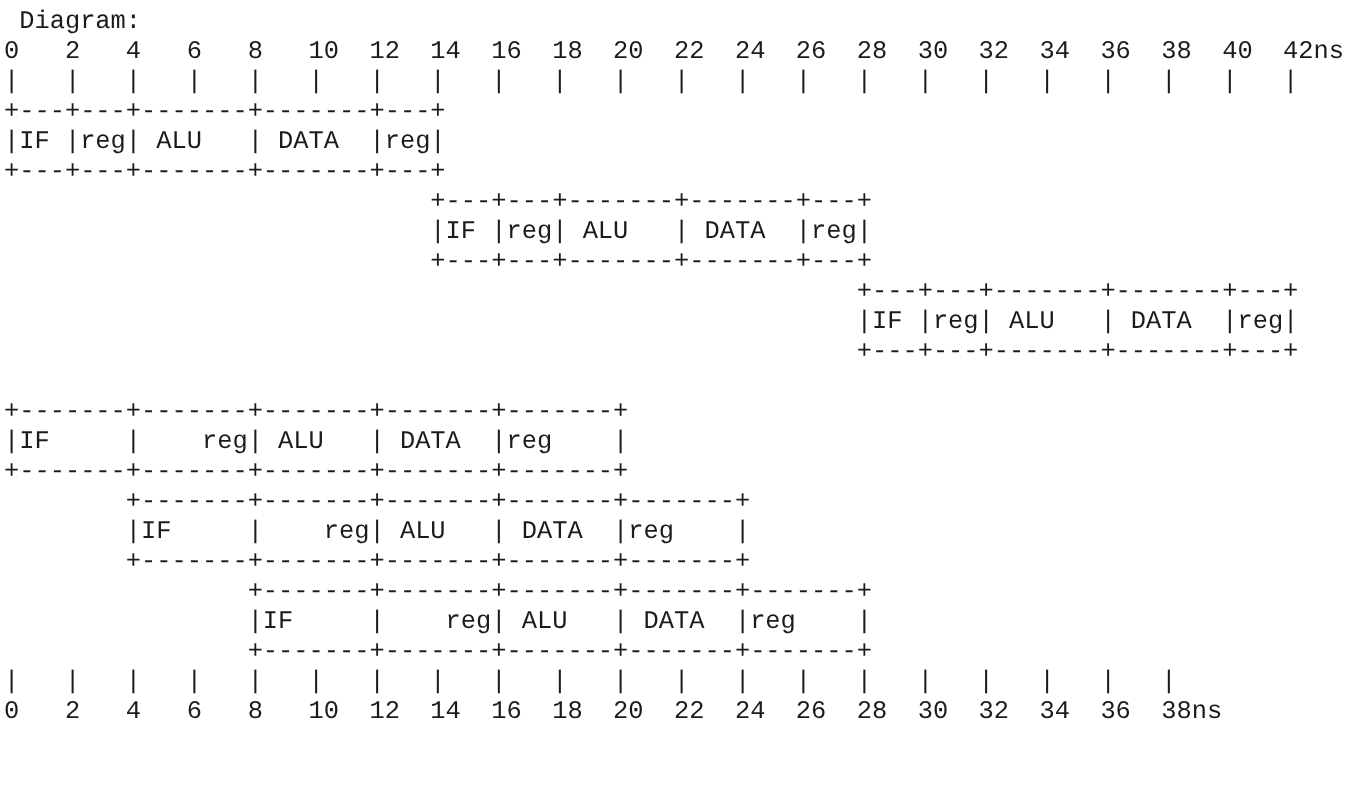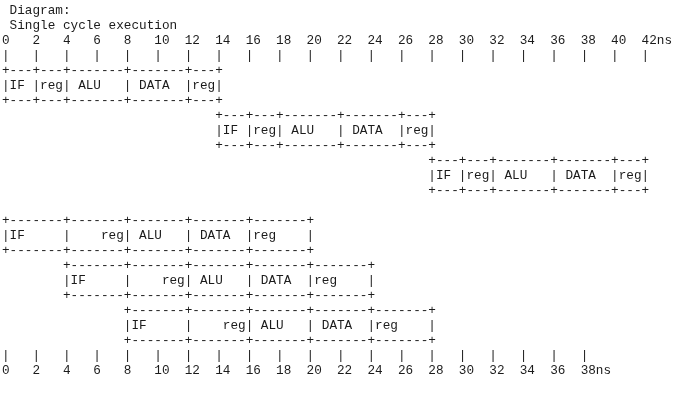--- a/index.html
+++ b/index.html
@@ -24,21 +24,20 @@
   .block { }
 </style>
 </head>
 <body>
 
 <div class="screen">
 
   <div class="line ind1">Diagram:</div>
 
   <div class="block">
-    <div class="line ind1">Single cycle execution</div>
     <div class="line">0   2   4   6   8   10  12  14  16  18  20  22  24  26  28  30  32  34  36  38  40  42ns</div>
     <div class="line">|   |   |   |   |   |   |   |   |   |   |   |   |   |   |   |   |   |   |   |   |   |</div>
 
     <div class="block">
       <div class="line">+---+---+-------+-------+---+</div>
       <div class="line">|IF |reg| ALU   | DATA  |reg|</div>
       <div class="line">+---+---+-------+-------+---+</div>
     </div>
 
     <div class="block">

